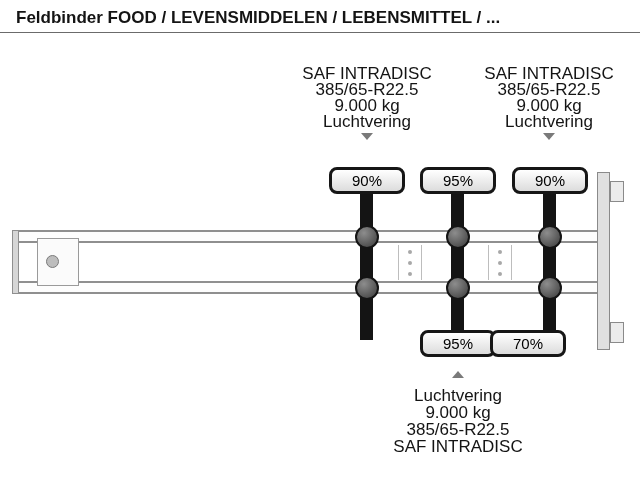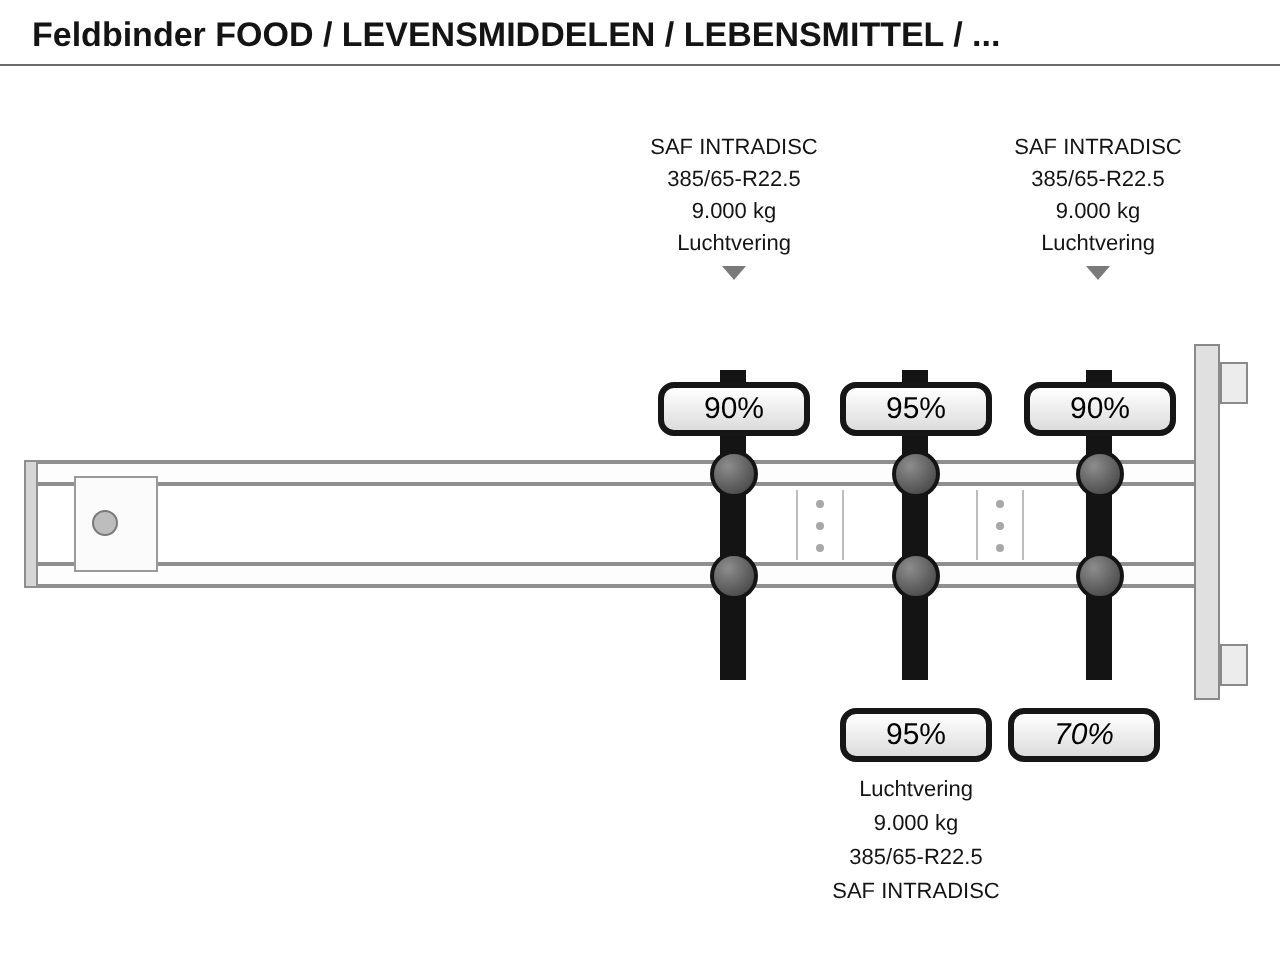--- a/index.html
+++ b/index.html
@@ -23,21 +23,21 @@
   .title-rule {
     left:0; top:32px; width:640px; height:1px; background:#6b6b6b;
   }
   .reference {
     left:16px; top:39px; font-size:12px; color:#222;
   }
   .reference .lbl { margin-right:4px; }
 
   
   .spec {
-    width:160px; text-align:center; font-size:11px; line-height:16px; color:#141414;
+    width:160px; text-align:center; font-size:17px; line-height:16px; color:#141414;
   }
   .arrow-down {
     width:0; height:0;
     border-left:6px solid transparent; border-right:6px solid transparent;
     border-top:7px solid #7a7a7a;
   }
   .arrow-up {
     width:0; height:0;
     border-left:6px solid transparent; border-right:6px solid transparent;
     border-bottom:7px solid #7a7a7a;
@@ -87,21 +87,21 @@
     background:radial-gradient(circle at 35% 30%, #8d8d8d, #3a3a3a);
     border:2px solid #141414; z-index:3;
   }
 
   
   .badge {
     width:76px; height:27px; z-index:4;
     border:3px solid #161616; border-radius:8px;
     background:linear-gradient(180deg, #ffffff, #dcdcdc);
     display:flex; align-items:center; justify-content:center;
-    font-size:15px; color:#000;margin-top:24px;
+    font-size:15px; color:#000;
   }
 </style>
 </head>
 <body>
 
 <div class="screen">
 
   <div class="abs title">Feldbinder FOOD / LEVENSMIDDELEN / LEBENSMITTEL / ...</div>
   <div class="abs title-rule"></div>
 
@@ -150,21 +150,21 @@
   <div class="abs wheel" style="left:446px; top:225px;"></div>
   <div class="abs wheel" style="left:446px; top:276px;"></div>
   <div class="abs wheel" style="left:538px; top:225px;"></div>
   <div class="abs wheel" style="left:538px; top:276px;"></div>
 
   <div class="abs badge" style="left:329px; top:167px;">90%</div>
   <div class="abs badge" style="left:420px; top:167px;">95%</div>
   <div class="abs badge" style="left:512px; top:167px;">90%</div>
 
   <div class="abs badge" style="left:420px; top:330px;">95%</div>
-  <div class="abs badge" style="left:504px; top:330px;font-style:italic;">70%</div>
+  <div class="abs badge" style="left:490px; top:330px;">70%</div>
 
   <div class="abs arrow-up" style="left:452px; top:371px;"></div>
   <div class="abs spec" style="left:378px; top:387px; line-height:17px;">
     <div>Luchtvering</div>
     <div>9.000 kg</div>
     <div>385/65-R22.5</div>
     <div>SAF INTRADISC</div>
   </div>
 
 </div>

